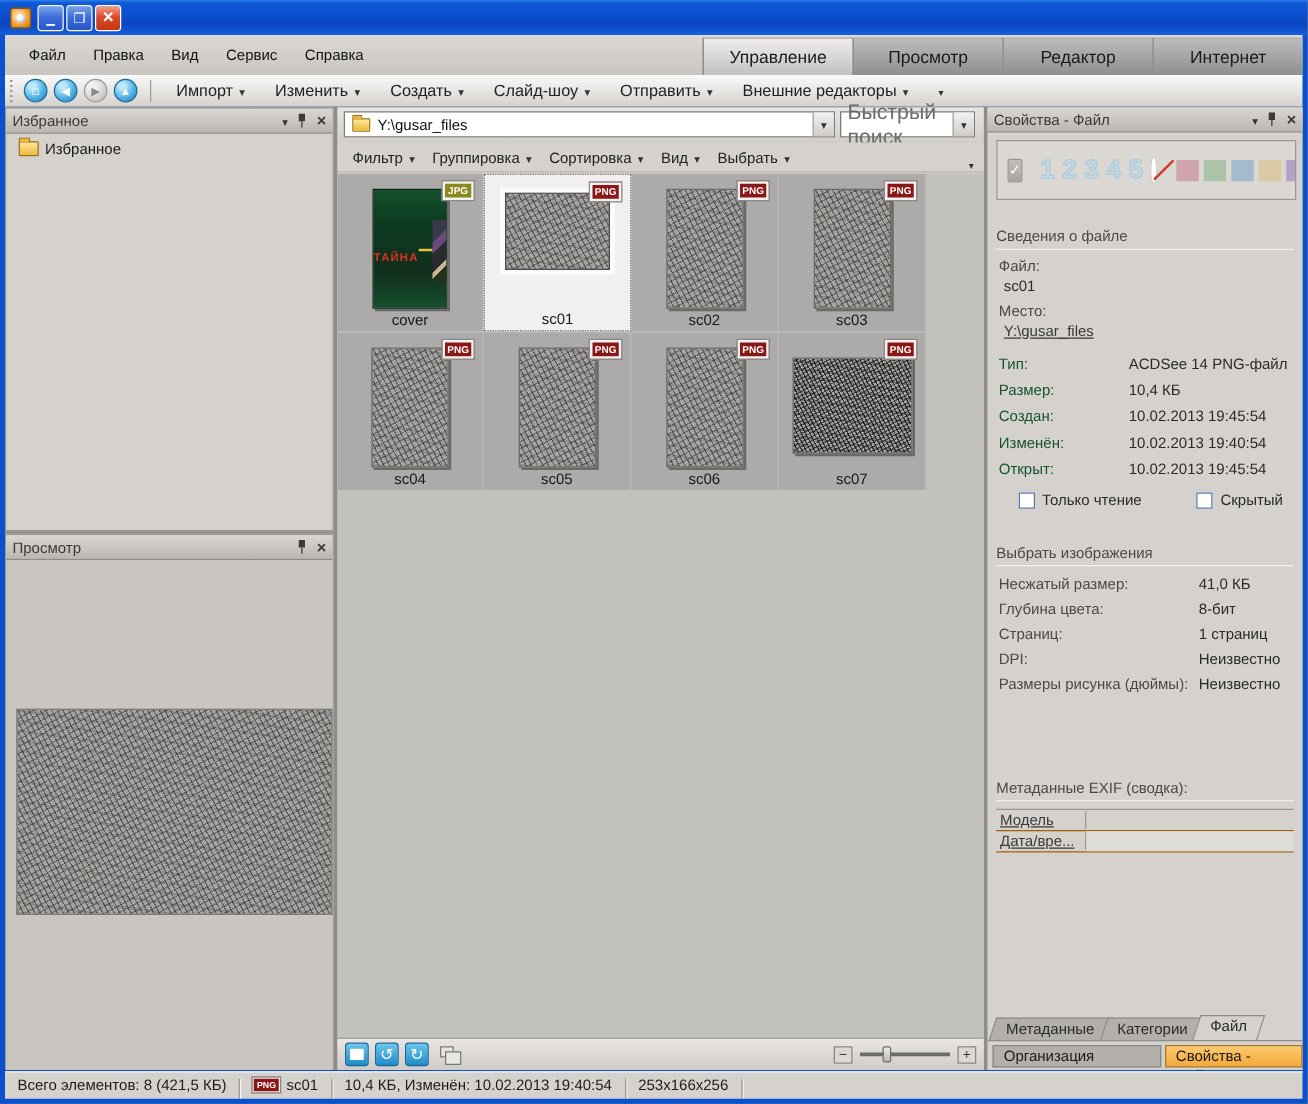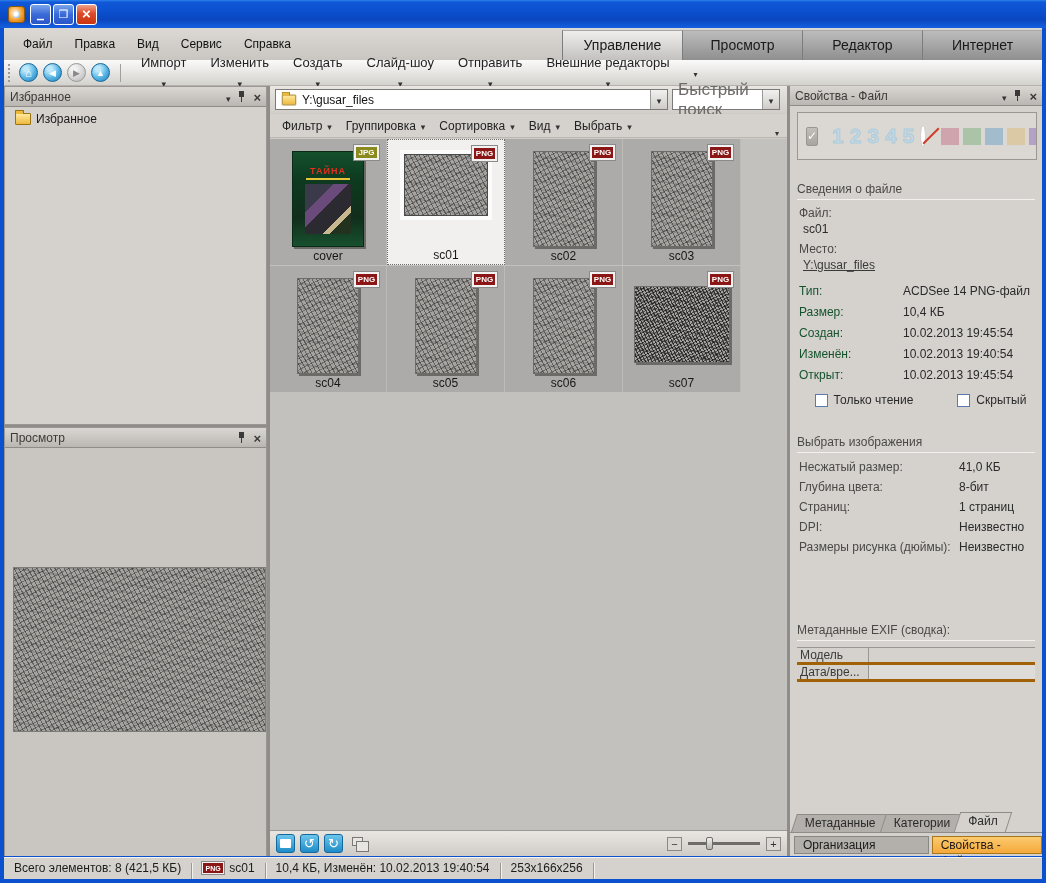--- a/index.html
+++ b/index.html
@@ -45,21 +45,21 @@
     text-align:center;line-height:18px;
     background:radial-gradient(circle at 35% 30%,#bfe8fa 0 15%,#55b4e4 55%,#1f7ab8 100%);
     border:1px solid #1a6898;}
   .navbtn.disabled{background:radial-gradient(circle at 35% 30%,#f2f2f2 0 15%,#d2d2d2 60%,#b0b0b0 100%);
     border-color:#9a9a9a;color:#8a8a8a;}
   .navbtn .glyph-home::after{content:"⌂";font-size:11px;}
   .navbtn .glyph-left::after{content:"◀";}
   .navbtn .glyph-right::after{content:"▶";}
   .navbtn .glyph-up::after{content:"▲";}
   .tb-sep{width:1px;height:18px;background:#a0a0a0;margin:0 8px 0 10px;}
-  .tb-btn{font-size:13px;color:#222;padding:3px 12px;display:flex;align-items:center;gap:5px;flex-direction:column;}
+  .tb-btn{font-size:13px;color:#222;padding:3px 12px;display:flex;align-items:center;gap:5px;}
   .caret::after{content:"▾";font-size:9px;color:#333;}
   .caret-sm::after{content:"▾";font-size:8px;color:#333;}
 
   
   .main{position:absolute;left:4px;top:86px;width:1038px;height:770px;background:#8f8d8a;}
   .col-left{position:absolute;left:0;top:0;width:263px;height:820px;}
   .col-center{position:absolute;left:266px;top:0;width:517px;height:770px;background:#cfccc8;}
   .col-right{position:absolute;left:786px;top:0;width:252px;height:770px;background:#d5d2ce;}
 
   
@@ -115,24 +115,24 @@
   .cell.selected{background:#f1f0ef;border:1px dotted #6e6e6e;}
   .badge{position:absolute;top:6px;right:7px;width:25px;height:15px;border:2px solid #f2f2f2;
     outline:1px solid #8a8a8a;color:#fff;font-size:8px;font-weight:bold;text-align:center;line-height:11px;}
   .badge.png{background:#8b1616;}
   .badge.jpg{background:#8a8a1e;}
   .thumb-label{position:absolute;bottom:2px;left:0;right:0;text-align:center;font-size:12px;color:#161616;}
   .timg{margin-top:12px;border:1px solid #6e6c69;box-shadow:2px 2px 0 rgba(96,94,92,.85);}
   .timg.portrait{width:62px;height:96px;}
   .timg.landscape{width:96px;height:77px;margin-top:20px;}
   .cell.selected .timg{margin-top:8px;outline:4px solid #fbfbfb;border:1px solid #4a4a4a;}
-  .coverimg{width:72px;height:96px;margin-top:12px;border:1px solid #0a2a16;
+  .coverimg{width:60px;height:96px;margin-top:12px;border:1px solid #0a2a16;
     box-shadow:2px 2px 0 rgba(96,94,92,.85);
     background:linear-gradient(180deg,#14502c 0%,#0d3a20 30%,#112e1c 70%,#17502e 100%);
-    display:flex;flex-direction:column;align-items:center;}
+    display:flex;flex-direction:row;align-items:center;}
   .cover-title{color:#e03020;font-size:9px;font-weight:bold;margin-top:14px;letter-spacing:1px;}
   .cover-sub{width:44px;height:2px;background:#e8c23a;margin-top:2px;}
   .cover-art{width:46px;height:50px;margin-top:4px;background:
      linear-gradient(135deg,#3a3a4a 0 30%,#6a4a7a 30% 45%,#2a2a30 45% 70%,#c8b890 70% 78%,#23321f 78% 100%);}
 
   .centerfoot{position:absolute;left:0;top:744px;width:517px;height:26px;
     background:linear-gradient(180deg,#e9e6e2,#cfccc8);border-top:1px solid #9d9a96;
     display:flex;align-items:center;padding:0 6px;}
   .foot-btn{width:19px;height:19px;border-radius:3px;margin-right:5px;color:#fff;text-align:center;
     line-height:18px;font-size:13px;
@@ -175,21 +175,21 @@
   .kv .k{width:104px;color:#14532d;}
   .kv .v{color:#2a2a2a;white-space:nowrap;}
   .kv2{display:flex;font-size:12px;margin:0 0 0 9px;height:20px;align-items:center;}
   .kv2 .k{width:160px;color:#4a4946;}
   .kv2 .v{color:#2a2a2a;white-space:nowrap;overflow:hidden;}
   .checkrow{display:flex;margin:8px 0 0 9px;gap:44px;justify-content:center;}
   .checkitem{display:flex;align-items:center;gap:6px;font-size:12px;color:#2a2a2a;}
   .checkbox{width:13px;height:13px;background:#fff;border:1px solid #5a7ab0;}
 
   .exif-table{margin:6px 7px 0 7px;border-top:1px solid #9a9792;font-size:12px;color:#3a3a3a;}
-  .exif-row{display:flex;height:17px;border-bottom:3px solid #a16207;align-items:center;}
+  .exif-row{display:flex;height:17px;border-bottom:1px solid #a16207;align-items:center;text-decoration:underline;}
   .exif-row .ek{width:72px;padding-left:3px;border-right:1px solid #9a9792;}
   .exif-row .ev{flex:1;height:100%;}
   .exif-row.hl .ev{background:#dedcd8;}
 
   .props-tabs{position:absolute;left:0;top:726px;width:252px;height:21px;display:flex;align-items:flex-end;
     border-bottom:1px solid #8f8c88;padding-left:4px;}
   .ptab{height:18px;padding:0 10px;font-size:12px;color:#2a2a2a;line-height:17px;
     background:#b3b0ab;border:1px solid #8f8c88;border-bottom:none;transform:skewX(-18deg);margin-right:-4px;}
   .ptab span{display:inline-block;transform:skewX(18deg);}
   .ptab.active{background:#d5d2ce;height:20px;z-index:2;font-size:12px;}

